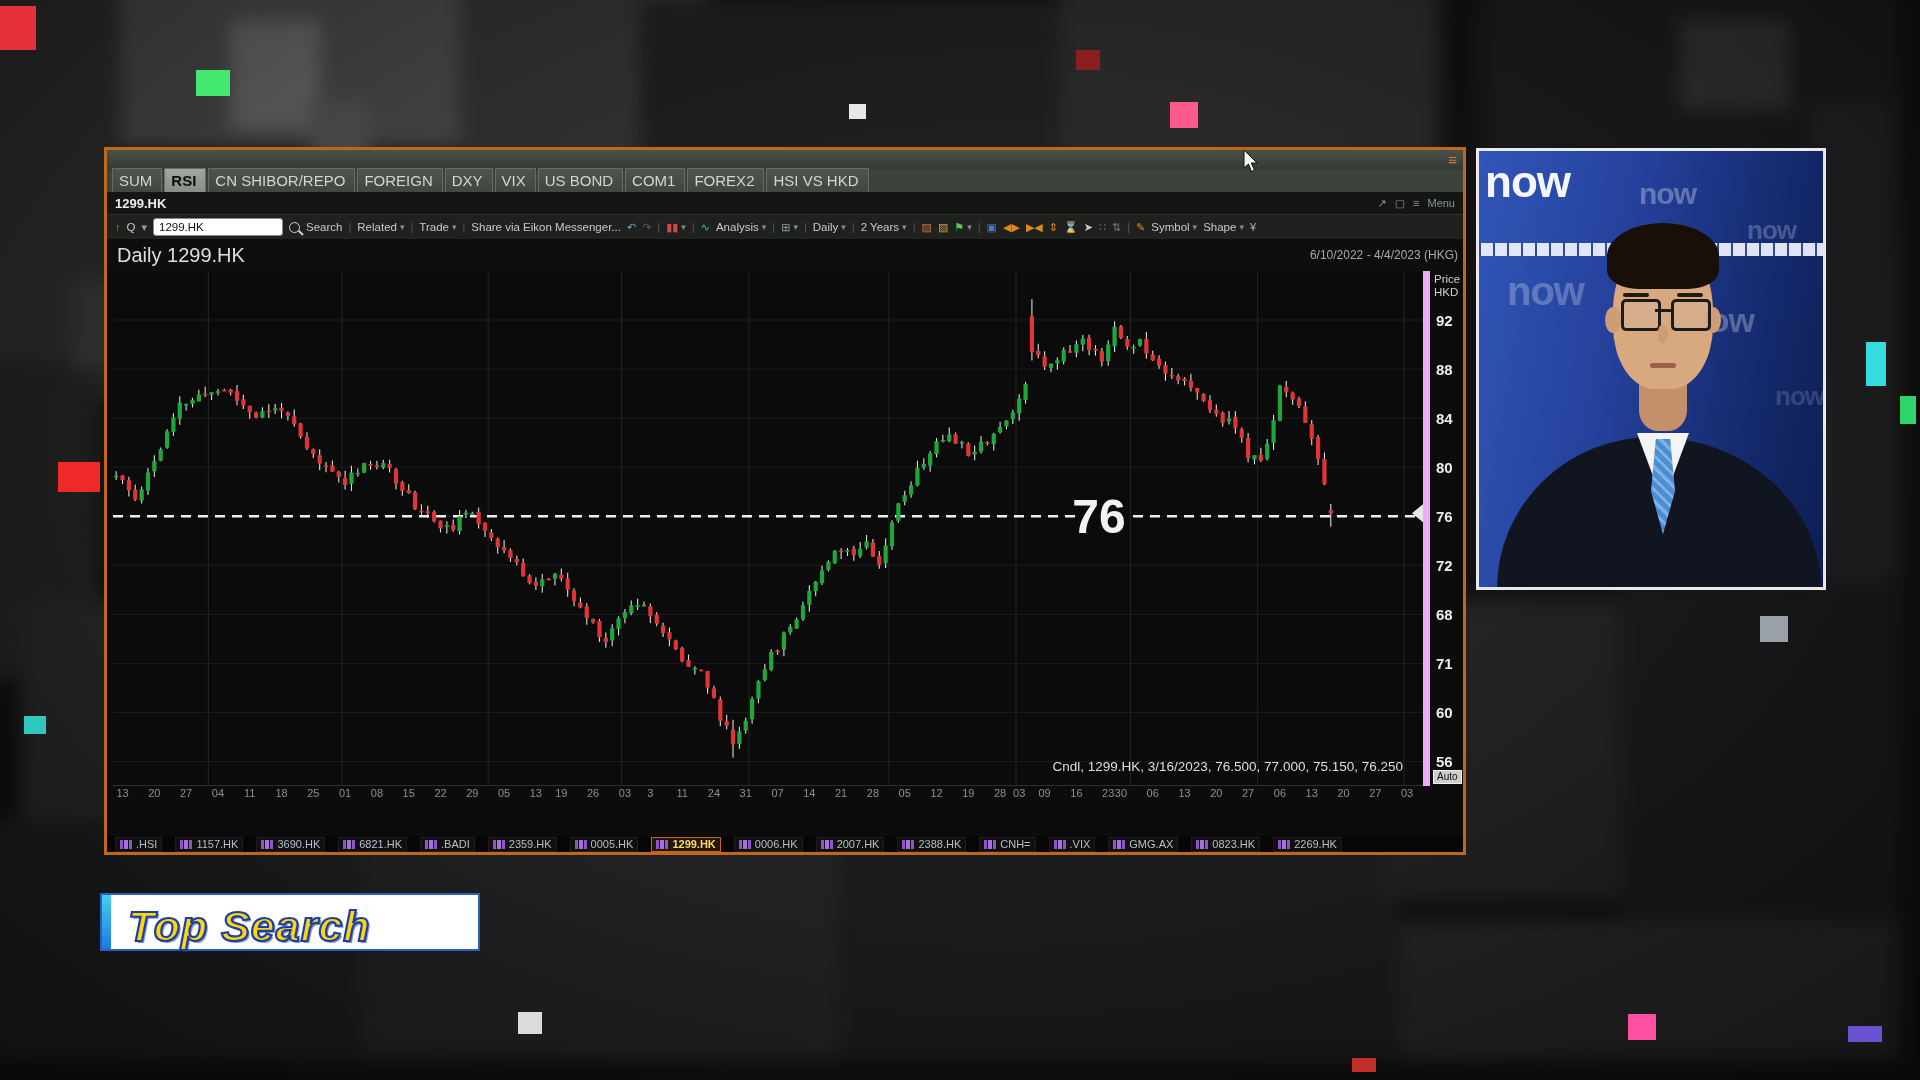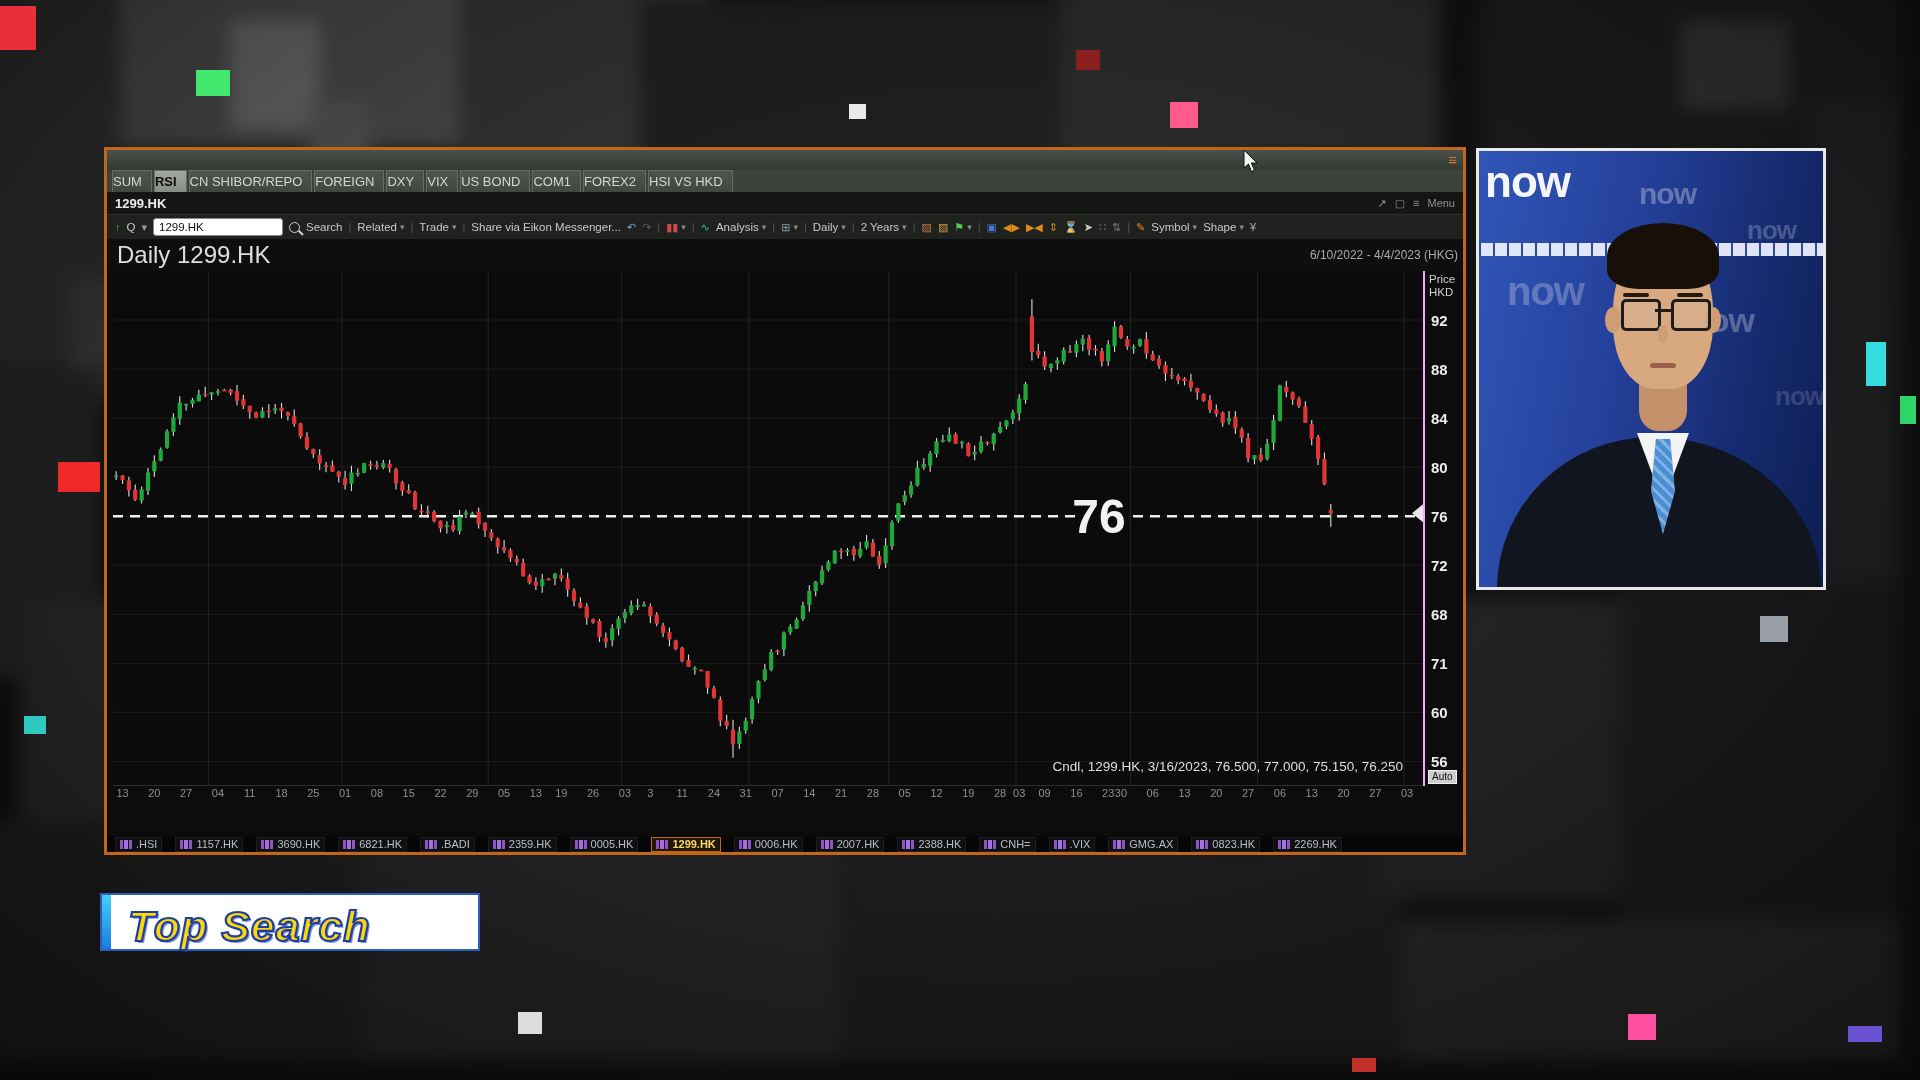--- a/index.html
+++ b/index.html
@@ -14,48 +14,48 @@
   .art{position:absolute;}
 
   
   .window{position:absolute;left:104px;top:147px;width:1362px;height:708px;
           box-sizing:border-box;border:3px solid #c2661c;background:#0c0c0c;z-index:5;}
   .strip-top{position:absolute;left:0;top:0;width:100%;height:20px;
              background:linear-gradient(#4a504a,#333933);}
   .strip-menu-glyph{position:absolute;right:6px;top:1px;color:#e07820;font-weight:bold;font-size:15px;}
   .tab-bar{position:absolute;left:0;top:20px;width:100%;height:22px;background:#3c423c;
            display:flex;align-items:flex-end;padding-left:5px;box-sizing:border-box;gap:2px;}
-  .tab{font-size:13px;color:#d2d6cf;background:linear-gradient(#4e544e,#414641);
-       border:1px solid #666b64;border-bottom:none;padding:3px 9px 3px 0;white-space:nowrap;}
+  .tab{font-size:15px;color:#d2d6cf;background:linear-gradient(#4e544e,#414641);
+       border:1px solid #666b64;border-bottom:none;padding:3px 9px 3px 6px;white-space:nowrap;}
   .tab.active{background:linear-gradient(#a2a8a0,#878e85);color:#0d0d0d;font-weight:bold;}
   .win-title-row{position:absolute;left:0;top:42px;width:100%;height:22px;background:#141614;
        display:flex;align-items:center;justify-content:space-between;box-sizing:border-box;
        padding:0 8px;}
   .win-title{color:#ececec;font-size:13px;font-weight:bold;}
   .win-icons{display:flex;align-items:center;gap:8px;color:#8f958f;font-size:11px;}
   .toolbar{position:absolute;left:0;top:64px;width:100%;height:25px;background:#1e211e;
        border-top:1px solid #2c302c;display:flex;align-items:center;gap:6px;
        padding:0 8px;box-sizing:border-box;font-size:11.5px;color:#c9c9c9;white-space:nowrap;overflow:hidden;}
   .titem{display:flex;align-items:center;gap:3px;}
   .titem .g{font-size:11px;line-height:1;}
   .titem .caret{color:#8a8a8a;font-size:9px;}
   .tsep{color:#555;font-size:11px;}
   .tb-input{width:118px;height:16px;border:1px solid #888;border-radius:3px;background:#fff;
        color:#111;font-size:11.5px;padding:0 5px;font-family:"Liberation Sans",sans-serif;}
   .mag{width:9px;height:9px;border:1.6px solid #cfcfcf;border-radius:50%;position:relative;display:inline-block;}
   .mag::after{content:"";position:absolute;width:6px;height:1.6px;background:#cfcfcf;
        transform:rotate(45deg);right:-5px;bottom:-2px;}
   .chart-header{position:absolute;left:0;top:89px;width:100%;height:32px;background:#0e0e0e;
        display:flex;align-items:center;justify-content:space-between;box-sizing:border-box;padding:0 5px 0 10px;}
-  .chart-title{color:#dedede;font-size:24px;}
+  .chart-title{color:#dedede;font-size:20px;}
   .chart-daterange{color:#a9a9a9;font-size:12px;}
   .plot{position:absolute;left:6px;top:121px;width:1310px;height:515px;background:#0b0b0b;}
   .legend{position:absolute;right:20px;bottom:12px;color:#dedede;font-size:13.5px;z-index:3;}
   .axis-col{position:absolute;left:1316px;top:121px;width:40px;height:515px;
-       border-left:2px solid #f0abfc;box-sizing:border-box;}
+       border-left:7px solid #f0abfc;box-sizing:border-box;}
   .axis-head{position:absolute;left:4px;color:#cfcfcf;font-size:11.5px;}
   .ytick{position:absolute;left:6px;transform:translateY(-50%);color:#ededed;
        font-size:15px;font-weight:bold;}
   .auto-btn{position:absolute;left:3px;top:499px;font-size:10px;background:#cdcdcd;color:#111;
        border:1px solid #f0f0f0;padding:0 3px;line-height:12px;}
   .xticks{position:absolute;left:6px;top:636px;width:1310px;height:16px;}
   .xticks span{position:absolute;transform:translateX(-50%);color:#8f8f8f;font-size:11px;top:1px;}
   .months{position:absolute;left:6px;top:652px;width:1310px;height:30px;}
   .months span{position:absolute;transform:translateX(-50%);color:#b5b5b5;font-size:21px;font-weight:bold;top:2px;}
   .ticker{position:absolute;left:0;top:686px;width:100%;height:16px;background:#060606;

